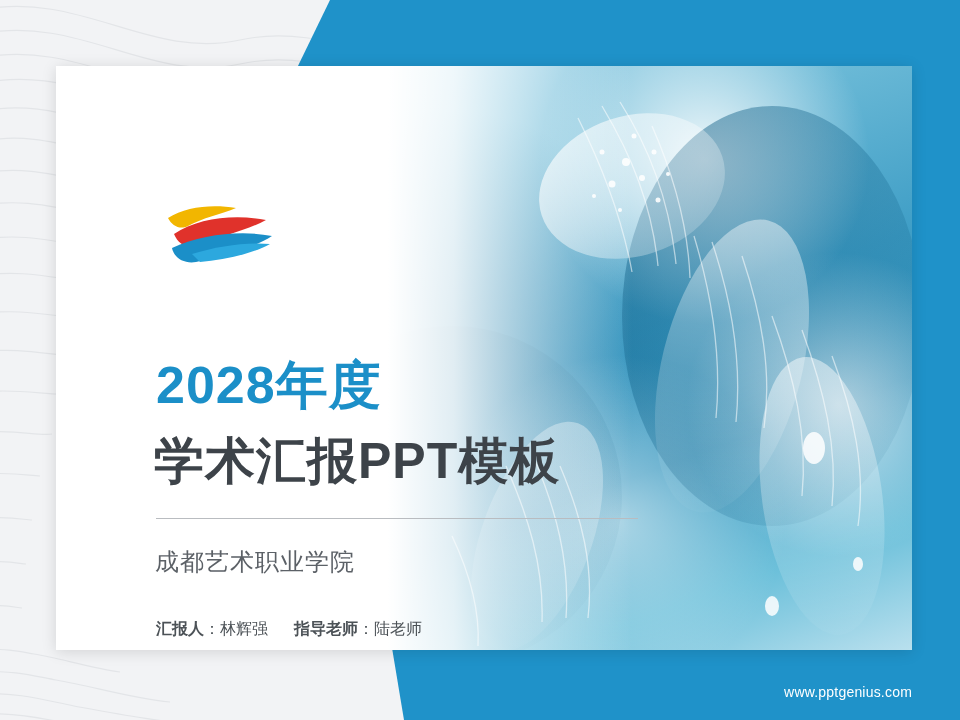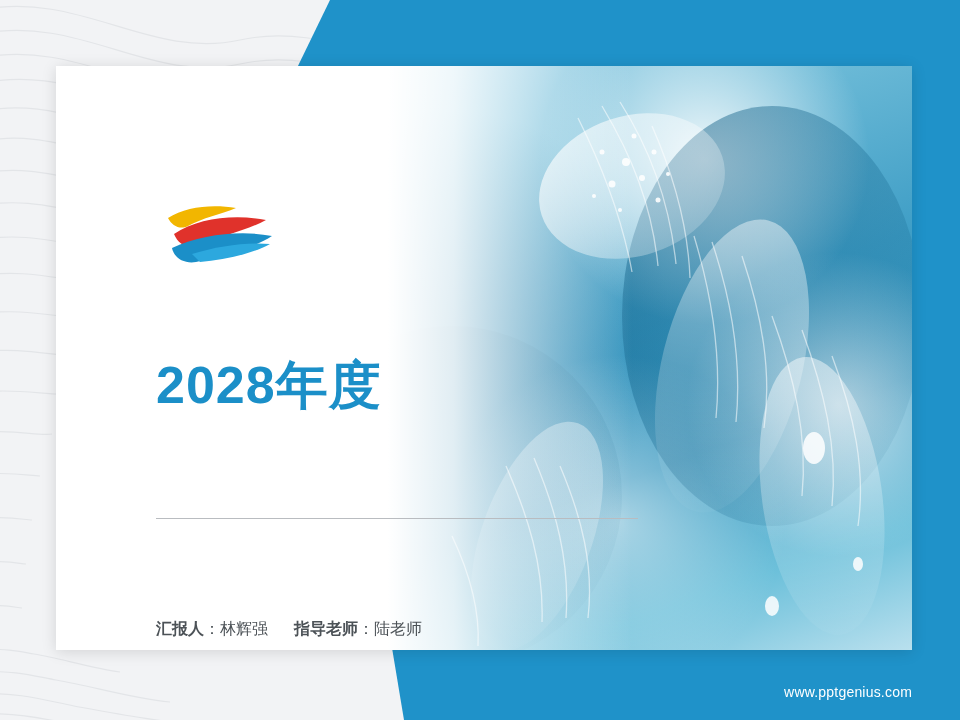--- a/index.html
+++ b/index.html
@@ -282,21 +282,23 @@
     <div class="logo">
       <svg viewBox="0 0 116 62" aria-hidden="true">
         <path d="M6,14 C24,2 52,0 74,4 C60,10 40,14 26,22 C18,26 10,22 6,14 Z" fill="#f2b600"></path>
         <path d="M12,30 C36,14 72,10 104,16 C86,26 58,32 36,42 C26,46 16,40 12,30 Z" fill="#e0322b"></path>
         <path d="M10,44 C40,30 80,26 110,32 C92,44 60,52 34,58 C22,60 12,54 10,44 Z" fill="#1b8fc8"></path>
         <path d="M30,50 C56,42 84,38 108,40 C90,50 62,56 38,58 Z" fill="#2ca8de"></path>
       </svg>
     </div>
 
     <div class="title-year">2028年度</div>
+    <div class="title-main">学术汇报PPT模板</div>
     <div class="rule"></div>
+    <div class="school">成都艺术职业学院</div>
 
     <div class="meta">
       <span class="lbl">汇报人</span><span>：</span><span>林辉强</span><span class="gap"></span><span class="lbl">指导老师</span><span>：</span><span>陆老师</span>
     </div>
   </div>
 
   <div class="footer-url">www.pptgenius.com</div>
 </div>
 
 </body></html>

